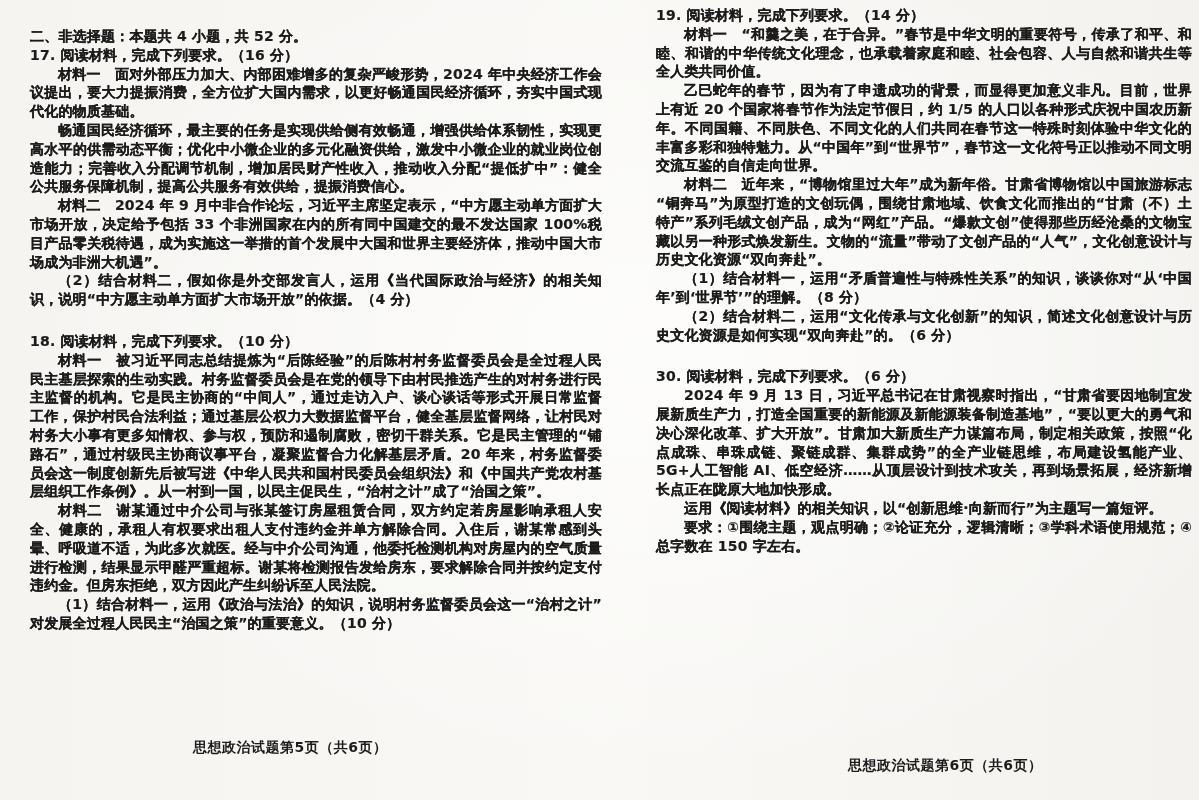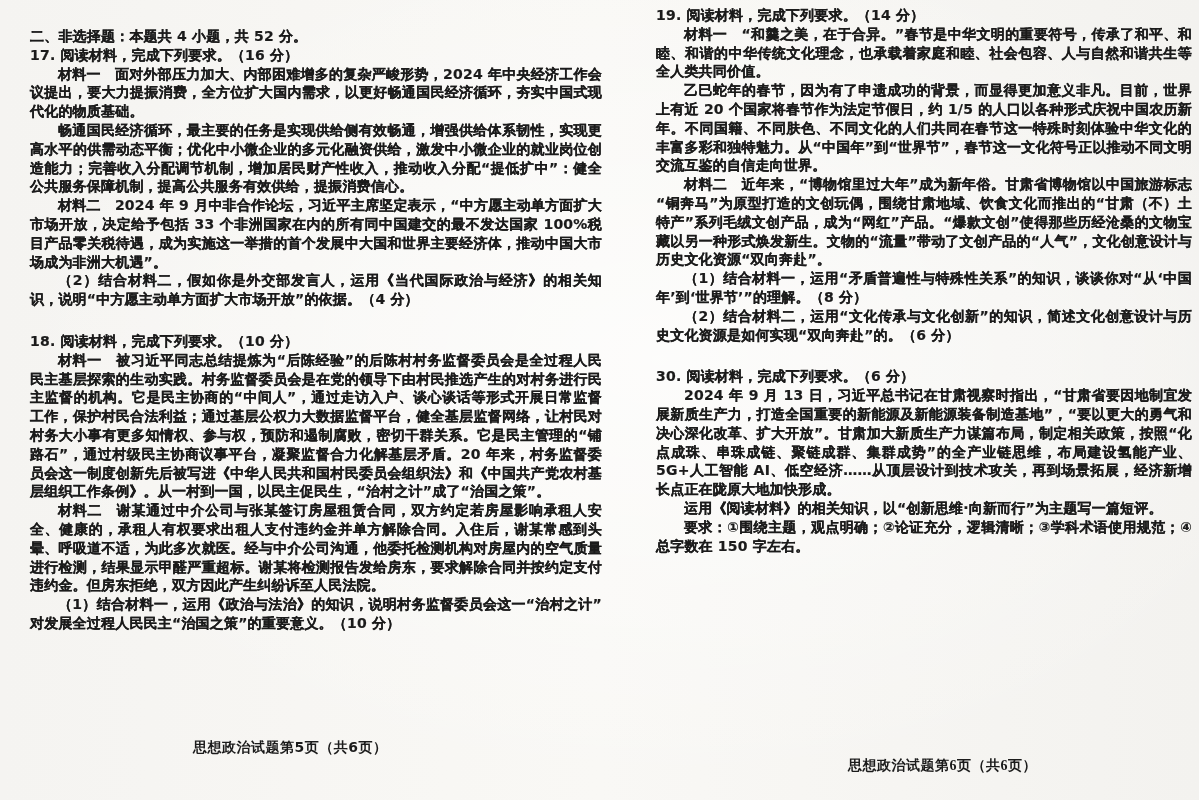--- a/index.html
+++ b/index.html
@@ -31,21 +31,21 @@
   .q-block{margin-top:23px;}
   .q-block.first{margin-top:0;}
   .footer{
     position:absolute;
     font-size:14px;
     font-weight:700;
     white-space:nowrap;
     letter-spacing:.5px;
   }
   .footer-left{left:193px;top:739px;}
-  .footer-right{left:848px;top:757px;font-family:Liberation Serif, serif;}
+  .footer-right{left:848px;top:757px;}
 </style>
 </head>
 <body>
 
 <div class="scan">
 
   <div class="page page-left">
     <p>二、非选择题：本题共 4 小题，共 52 分。</p>
 
     <div class="q-block first">

